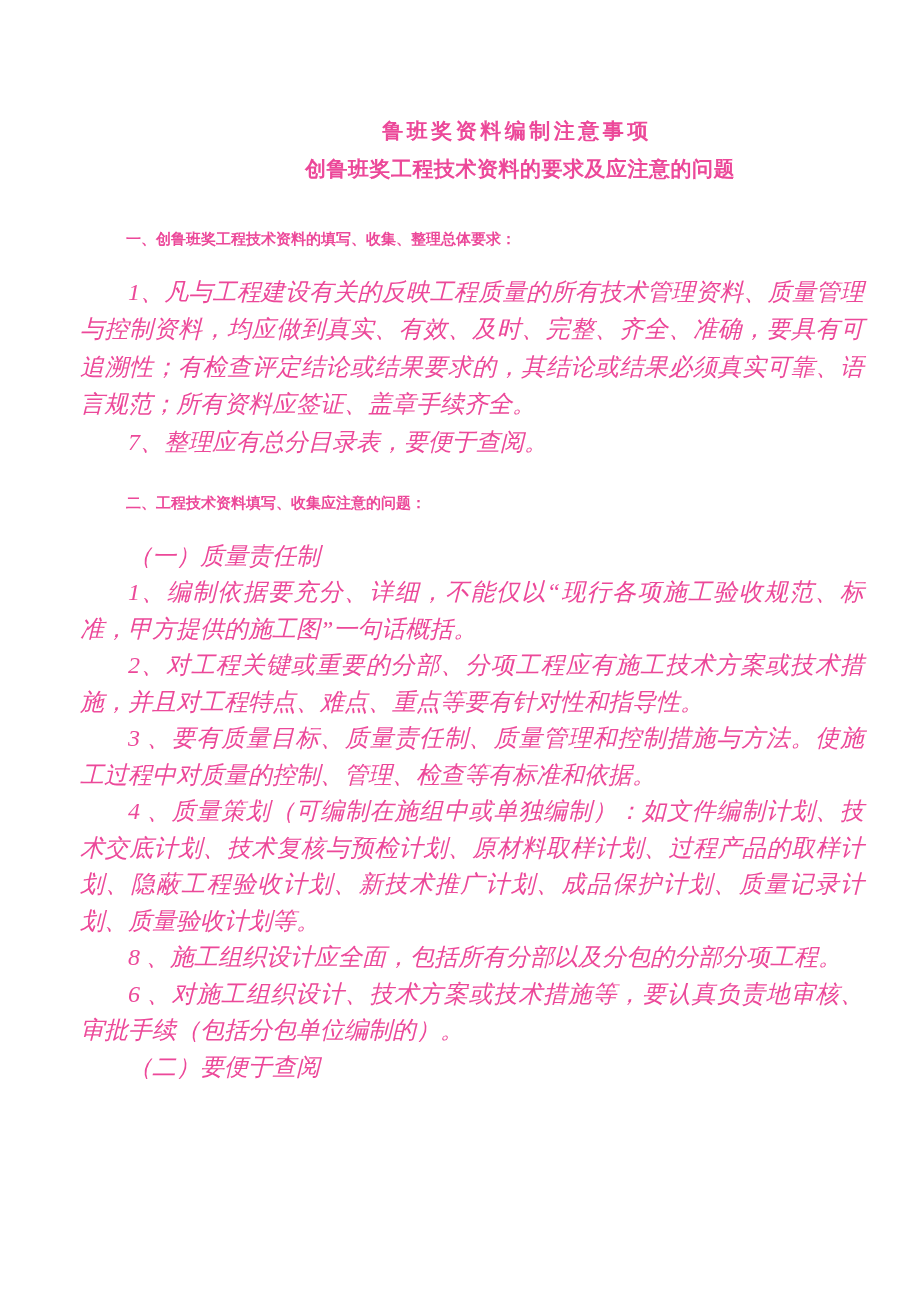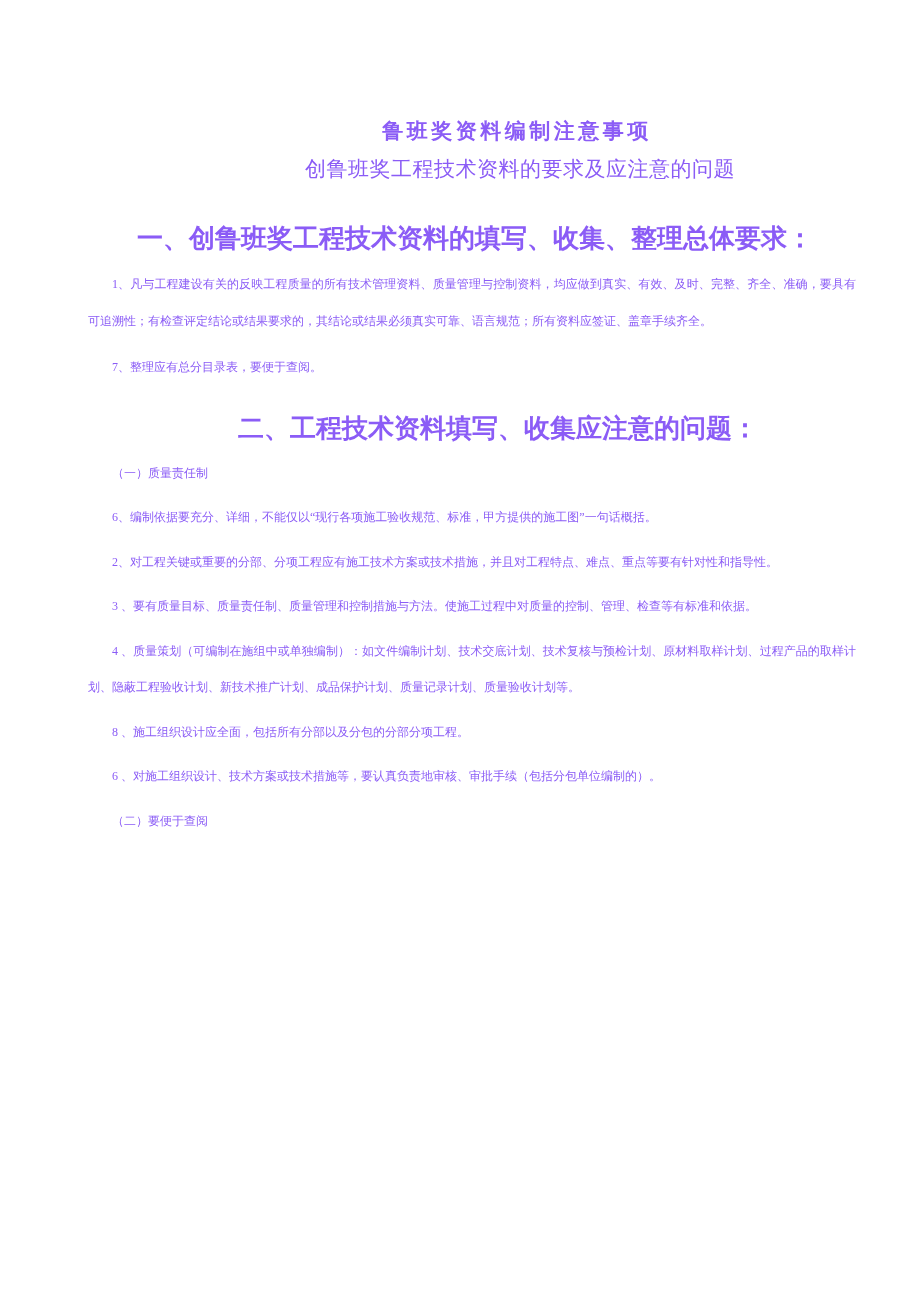--- a/index.html
+++ b/index.html
@@ -5,63 +5,64 @@
   html, body {
     margin: 0;
     padding: 0;
     background: #ffffff;
   }
   .page {
     position: relative;
     width: 920px;
     height: 1179px;
     background: #ffffff;
-    color: #8b5cf6;
+    color: #ec4899;
     font-family: "Liberation Serif", "DejaVu Serif", serif;
     overflow: hidden;
   }
   .content {
     padding: 112px 56px 0 80px;
   }
   .doc-title {
     text-align: center;
     text-indent: 90px;          
     font-family: "Liberation Sans", "DejaVu Sans", sans-serif;
     font-weight: bold;
     font-size: 21px;
     line-height: 38px;
     letter-spacing: 3.5px;
     margin: 0;
   }
   .doc-subtitle {
     text-align: center;
     text-indent: 96px;
     font-family: "Liberation Sans", "DejaVu Sans", sans-serif;
-    font-weight: normal;
+    font-weight: bold;
     font-size: 21px;
     line-height: 38px;
     letter-spacing: 0.5px;
     margin: 0;
   }
   .sec-heading {
     font-family: "Liberation Sans", "DejaVu Sans", sans-serif;
     font-weight: bold;
-    font-size: 26px;
+    font-size: 15px;
     line-height: 37.5px;
     text-indent: 2em;
-    margin: 5px;
+    margin: 16px;
   }
   .sec-heading.sec1 { margin-top: 32px; }
-  .sec-heading.sec2 { margin-top: 24px; line-height: 36.5px; text-align: center; }
+  .sec-heading.sec2 { margin-top: 24px; line-height: 36.5px; }
   p.body {
-    font-size: 12px;
+    font-size: 24px;
     text-align: justify;
     text-indent: 2em;
-    margin: 8px;
+    margin: 0;
     word-break: break-all;
+    font-style: italic;
   }
   p.body.s1 { line-height: 37.5px; }
   p.body.s2 { line-height: 36.5px; }
   .page-number {
     position: absolute;
     top: 1198px;
     left: 0;
     right: 0;
     text-align: center;
     text-indent: 30px;
@@ -84,21 +85,21 @@
 
     <p class="body s1">1、凡与工程建设有关的反映工程质量的所有技术管理资料、质量管理与控制资料，均应做到真实、有效、及时、完整、齐全、准确，要具有可追溯性；有检查评定结论或结果要求的，其结论或结果必须真实可靠、语言规范；所有资料应签证、盖章手续齐全。</p>
 
     <p class="body s1">7、整理应有总分目录表，要便于查阅。</p>
 
 
     <div class="sec-heading sec2">二、工程技术资料填写、收集应注意的问题：</div>
 
     <p class="body s2">（一）质量责任制</p>
 
-    <p class="body s2">6、编制依据要充分、详细，不能仅以“现行各项施工验收规范、标准，甲方提供的施工图”一句话概括。</p>
+    <p class="body s2">1、编制依据要充分、详细，不能仅以“现行各项施工验收规范、标准，甲方提供的施工图”一句话概括。</p>
 
     <p class="body s2">2、对工程关键或重要的分部、分项工程应有施工技术方案或技术措施，并且对工程特点、难点、重点等要有针对性和指导性。</p>
 
     <p class="body s2">3 、要有质量目标、质量责任制、质量管理和控制措施与方法。使施工过程中对质量的控制、管理、检查等有标准和依据。</p>
 
     <p class="body s2">4 、质量策划（可编制在施组中或单独编制）：如文件编制计划、技术交底计划、技术复核与预检计划、原材料取样计划、过程产品的取样计划、隐蔽工程验收计划、新技术推广计划、成品保护计划、质量记录计划、质量验收计划等。</p>
 
     <p class="body s2">8 、施工组织设计应全面，包括所有分部以及分包的分部分项工程。</p>
 
     <p class="body s2">6 、对施工组织设计、技术方案或技术措施等，要认真负责地审核、审批手续（包括分包单位编制的）。</p>

